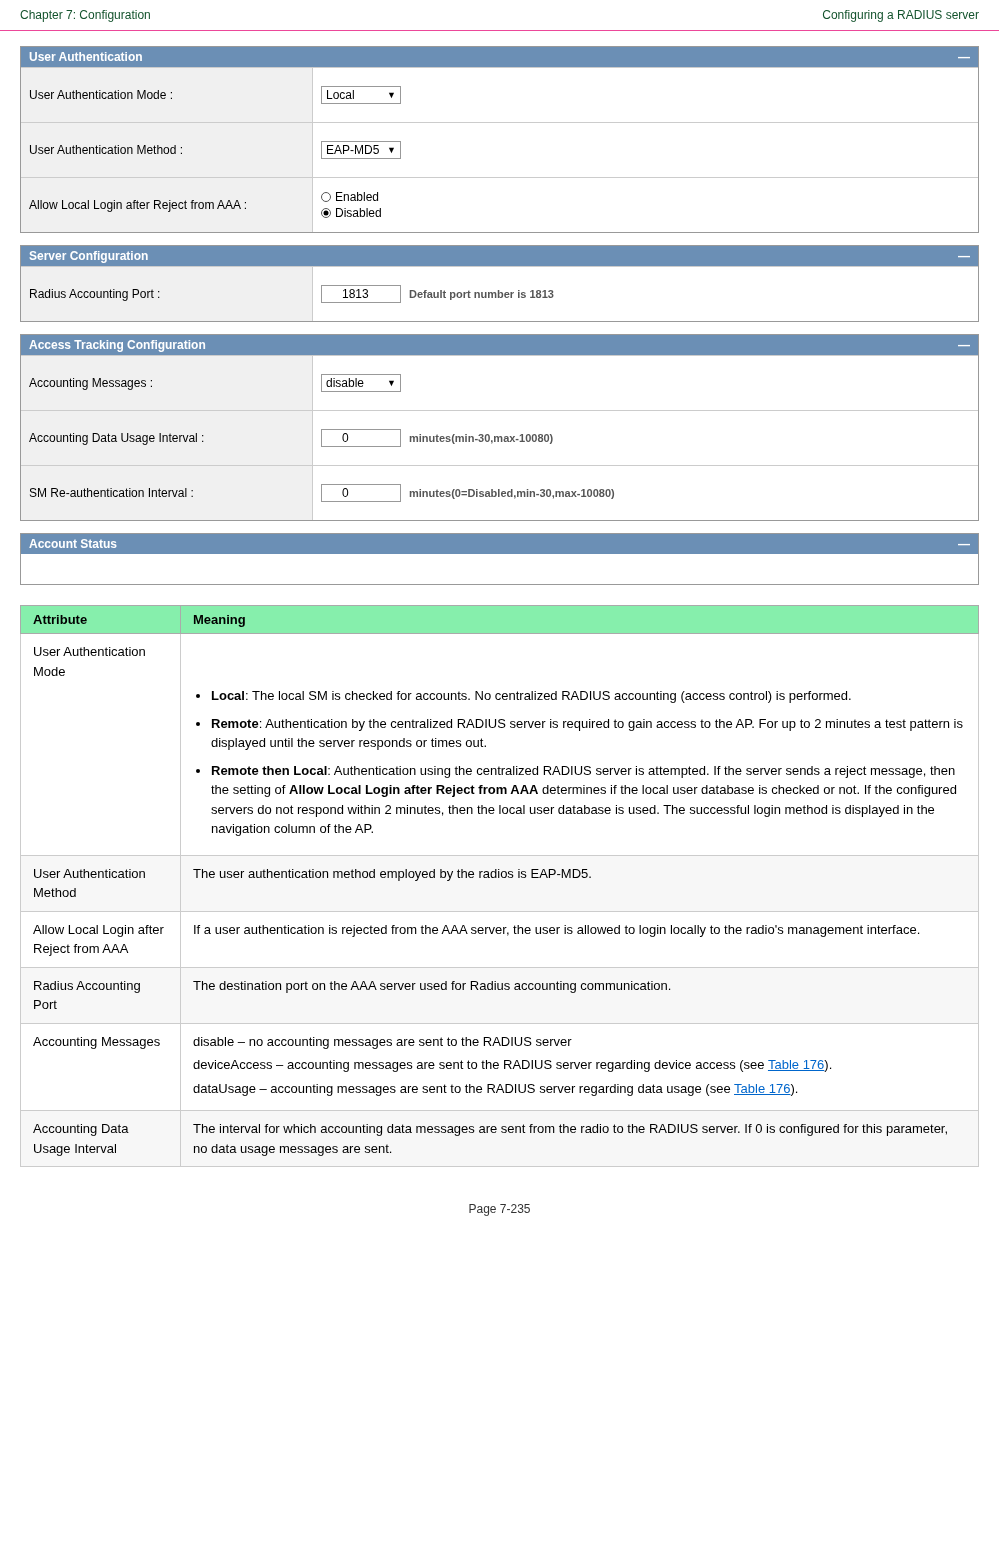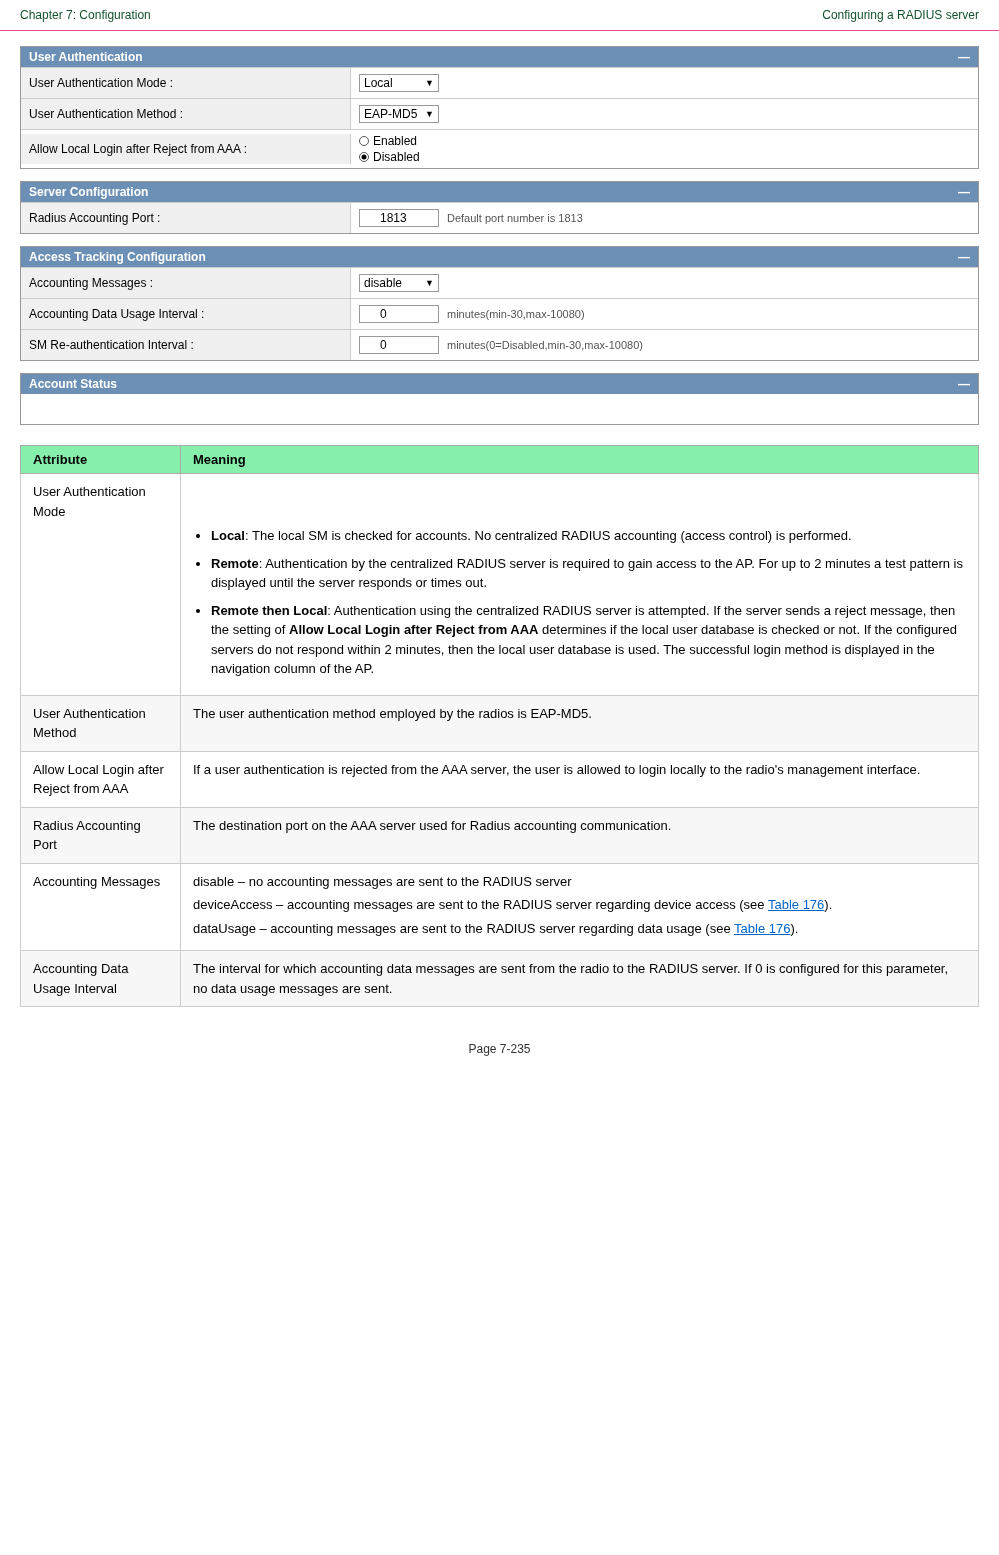--- a/index.html
+++ b/index.html
@@ -46,22 +46,22 @@
       display: flex;
       align-items: center;
       border-top: 1px solid #ccc;
     }
 
     .panel-row:first-of-type {
       border-top: none;
     }
 
     .panel-label {
-      width: 330px;
-      padding: 8px 8px;
+      width: 292px;
+      padding: 20px 8px;
       background: #f0f0f0;
       border-right: 1px solid #ccc;
       font-size: 12px;
     }
 
     .panel-value {
       padding: 4px 8px;
       flex: 1;
       font-size: 12px;
       display: flex;
@@ -122,20 +122,21 @@
       border: 1px solid #999;
       background: #fff;
       padding: 1px 20px;
       font-size: 12px;
       width: 80px;
     }
 
     .hint-text {
       font-size: 11px;
       color: #555;
+      font-weight: bold;
     }
 
     
     .table-section {
       margin-top: 20px;
     }
 
     table.attr-table {
       width: 100%;
       border-collapse: collapse;

